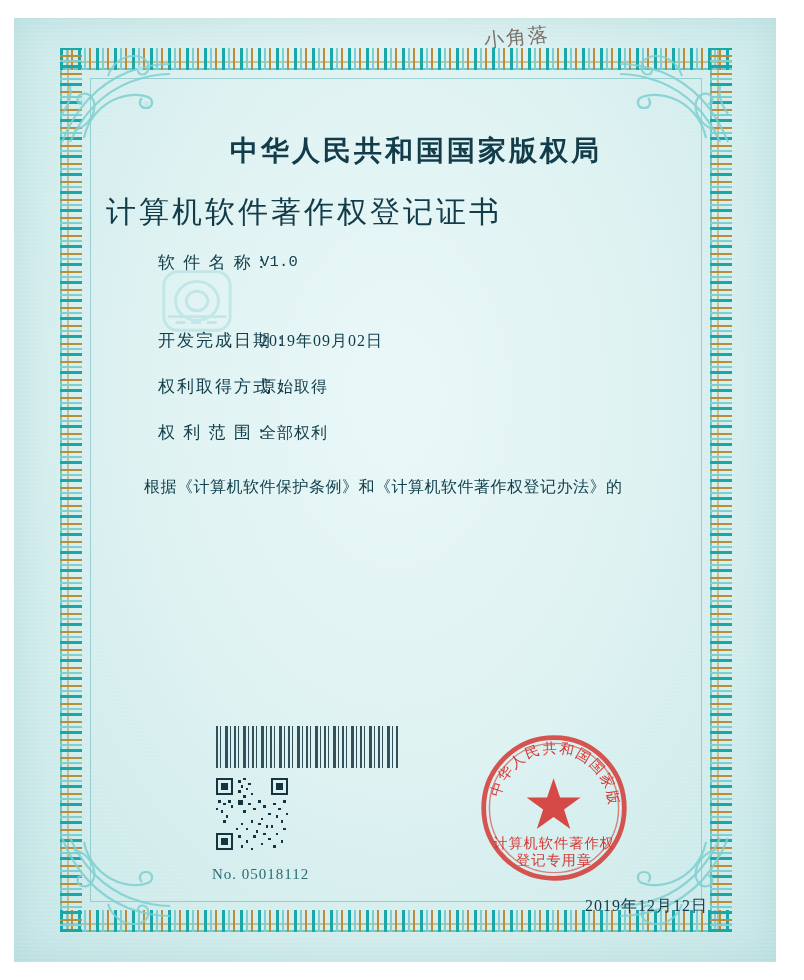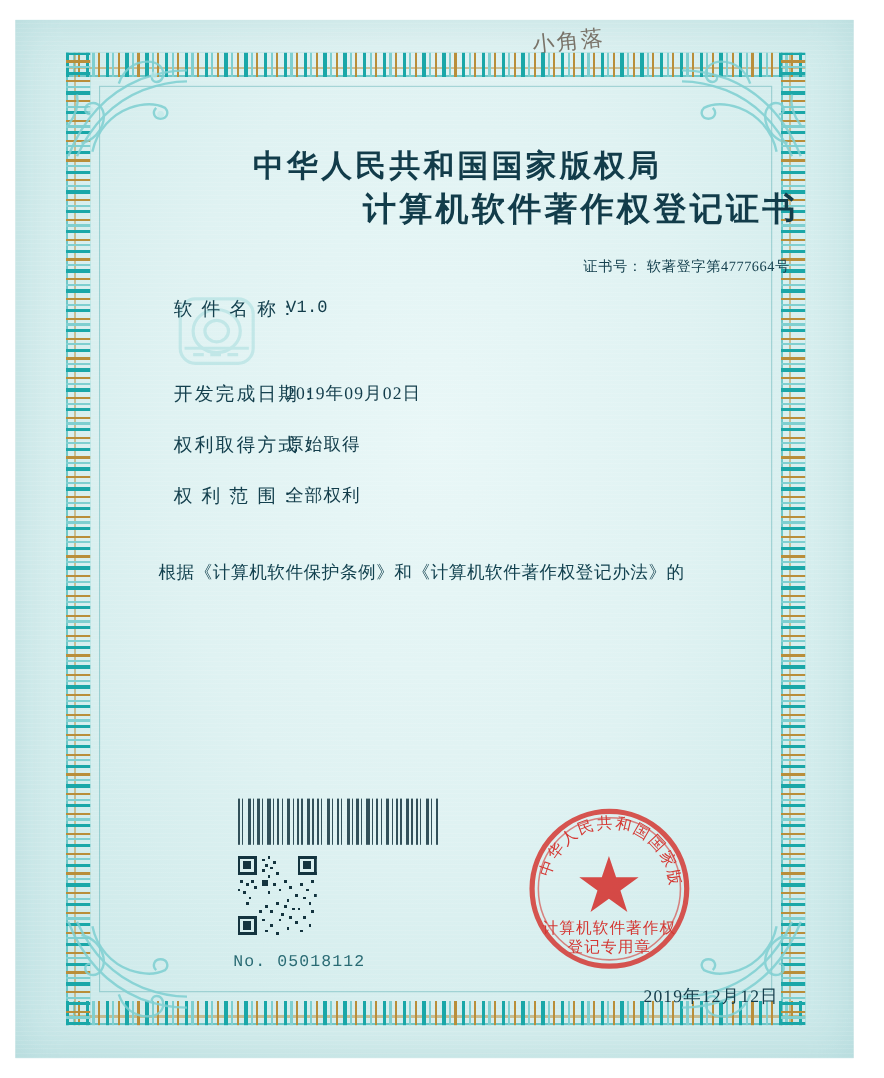--- a/index.html
+++ b/index.html
@@ -126,25 +126,26 @@
 
   .title-cn {
     text-align: center;
     font-size: 28px;
     font-weight: bold;
     letter-spacing: 3px;
     color: #123c4a;
     margin-top: 18px;
   }
   .title-main {
-    text-align: right;
+    text-align: left;
     font-size: 30px;
-    font-weight: bold;
+    font-weight: normal;
     letter-spacing: 3px;
     color: #123c4a;
+    margin-top: 22px;
   }
 
   .cert-no {
     text-align: right;
     font-size: 13px;
     margin-top: 22px;
     padding-right: 8px;
     color: #16414f;
     letter-spacing: 0.5px;
   }
@@ -193,21 +194,21 @@
     font-size: 16px;
     letter-spacing: 1px;
   }
 
   .gap-a { height: 26px; }
   .gap-b { height: 18px; }
 
   .spaced { margin-bottom: 16px; }
 
   .statement {
-    margin-top: 36px;
+    margin-top: 20px;
     font-size: 16px;
     line-height: 2.0;
     color: #12414f;
     letter-spacing: 0.5px;
     padding: 0 6px;
   }
   .statement .indent { text-indent: 32px; display: block; }
 
   
   .barcode {
@@ -236,21 +237,21 @@
     width: 72px;
     height: 72px;
   }
   .qr svg { width: 100%; height: 100%; }
 
   .serial {
     position: absolute;
     left: 106px;
     top: 752px;
     font-size: 15px;
-    font-family: Liberation Mono, monospace;
+    font-family: Liberation Serif, serif;
     color: #2a6b74;
     letter-spacing: 1px;
   }
 
   .issue-date {
     position: absolute;
     right: 18px;
     top: 782px;
     font-size: 16px;
     color: #123c4a;
@@ -348,21 +349,20 @@
           <path d="M20 88 C 30 86, 38 78, 40 68 C 42 58, 36 50, 28 52 C 22 54, 22 62, 28 62"></path>
           <path d="M54 34 C 58 22, 68 14, 80 14 C 90 14, 96 20, 94 28 C 92 34, 84 34, 84 28"></path>
         </g>
       </svg>
     </div>
 
     <div class="content">
 
       <div class="title-cn">中华人民共和国国家版权局</div>
       <div class="title-main">计算机软件著作权登记证书</div>
-      <div class="cert-no">证书号：  软著登字第4777664号</div>
 
       <div class="watermark">
         <svg viewBox="0 0 80 80">
           <rect x="6" y="10" width="68" height="60" rx="14" fill="none" stroke="#8fd4d6" stroke-width="3"></rect>
           <ellipse cx="40" cy="40" rx="22" ry="20" fill="none" stroke="#8fd4d6" stroke-width="3"></ellipse>
           <ellipse cx="40" cy="40" rx="11" ry="10" fill="none" stroke="#8fd4d6" stroke-width="3"></ellipse>
           <path d="M10 56 h60" stroke="#8fd4d6" stroke-width="3"></path>
           <path d="M18 62 h10 M34 62 h10 M50 62 h10" stroke="#8fd4d6" stroke-width="3"></path>
         </svg>
       </div>

